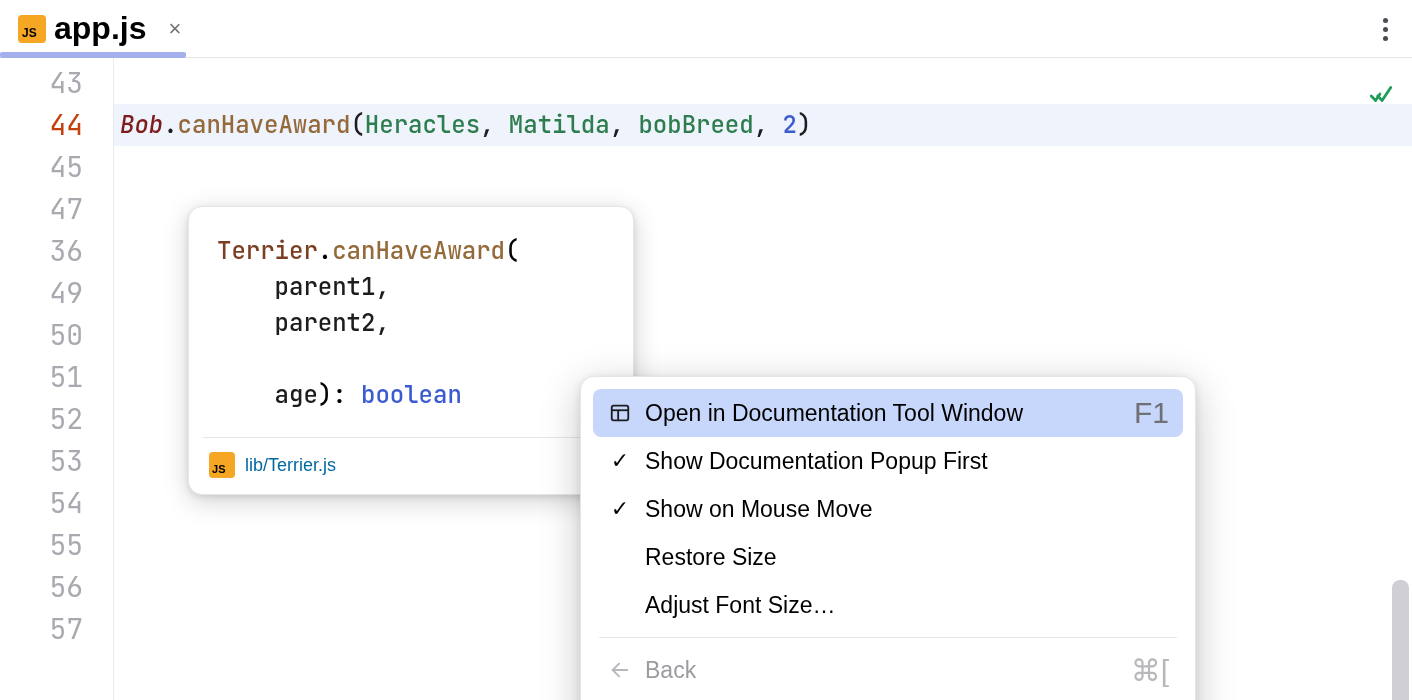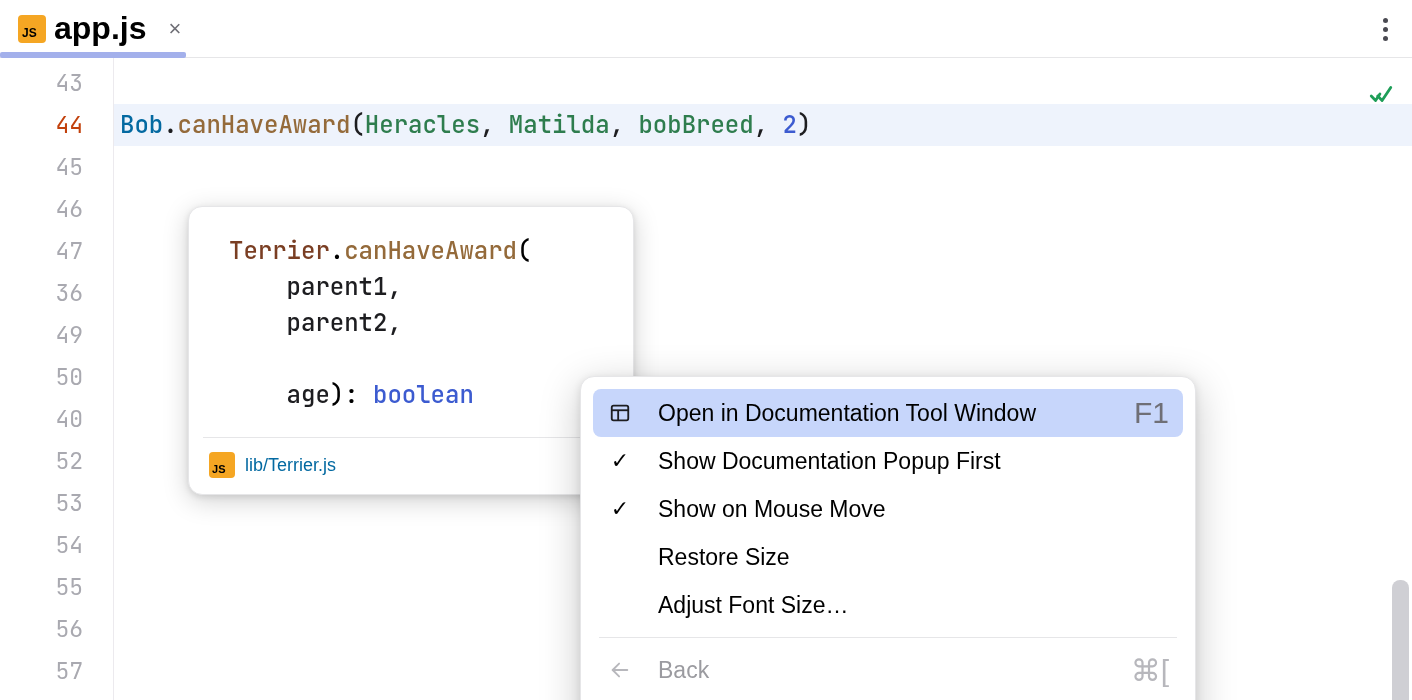--- a/index.html
+++ b/index.html
@@ -68,39 +68,39 @@
     border-right: 1px solid #eceaee;
     background: #fff;
     padding-top: 4px;
   }
   .gutter-num {
     height: 42px;
     line-height: 42px;
     text-align: right;
     padding-right: 30px;
     color: #a9a9b0;
-    font-size: 23px;
+    font-size: 28px;
   }
   .gutter-num.on-active { color: #c2410c; padding-left: 12px; }
 
   .code-area {
     flex: 1;
     position: relative;
     padding-top: 4px;
   }
   .code-line {
     height: 42px; line-height: 42px;
     font-size: 24px;
     font-weight: 500;
     padding-left: 6px;
     white-space: pre;
   }
   .code-line.active { background: #eef3fc; }
 
-  .tok-var  { color:#0369a1; }
+  .tok-var  { color:#7f1d1d;font-style:italic; }
   .tok-method{ color:#946a3a; }
   .tok-ref  { color:#2e7d4e; }
   .tok-plain{ color:#1d1d20; }
   .tok-num  { color:#3c5bd0; }
 
   
   .checkmark {
     position: absolute;
     top: 24px; right: 18px;
     color:#1e9e58;
@@ -126,21 +126,20 @@
     border: 1px solid #e6e6e8;
     box-shadow: 0 6px 26px rgba(0,0,0,0.18), 0 2px 6px rgba(0,0,0,0.10);
     overflow: hidden;
   }
   .qd-body {
     padding: 26px 12px 24px 28px;
     font-size: 24px;
     line-height: 36px;
     font-weight: 500;
     white-space: pre;
-    margin-left: 12px;
   }
   .qd-class { color:#7a3e23; }
   .qd-method{ color:#946a3a; }
   .qd-param { color:#1d1d20; }
   .qd-ret   { color:#3c5bd0; }
 
   .qd-sep {
     height: 1px;
     background: #e6e6e8;
     margin: 0 14px;
@@ -165,21 +164,21 @@
     box-shadow: 0 10px 40px rgba(0,0,0,0.22), 0 2px 8px rgba(0,0,0,0.10);
     padding: 12px 12px;
   }
   .ctx-item {
     display: flex;
     align-items: center;
     height: 48px;
     border-radius: 8px;
     padding: 0 14px;
     font-size: 23px;
-    gap: 25px;
+    gap: 12px;
   }
   .ctx-item.selected { background: #c7d6fb; }
   .ctx-item.disabled { color:#9b9ba0; }
   .ctx-icon-slot { width: 26px; display:flex; justify-content:center; align-items:center;}
   .ctx-label { flex: 1; color: inherit; }
   .ctx-shortcut { color:#6f6f76; font-size: 30px;}
   .ctx-item.disabled .ctx-shortcut { color:#b7b7bc; }
   .ctx-sep {
     height: 1px;
     background: #e6e6e8;
@@ -203,26 +202,25 @@
       <span></span>
       <span></span>
   </div>
 </div>
 
 <div class="editor">
   <div class="gutter mono" id="gutter">
       <div class="gutter-num mono">43</div>
       <div class="gutter-num mono on-active">44</div>
       <div class="gutter-num mono">45</div>
-      <div class="gutter-num mono">46</div>
       <div class="gutter-num mono">47</div>
       <div class="gutter-num mono">36</div>
       <div class="gutter-num mono">49</div>
       <div class="gutter-num mono">50</div>
-      <div class="gutter-num mono">40</div>
+      <div class="gutter-num mono">51</div>
       <div class="gutter-num mono">52</div>
       <div class="gutter-num mono">53</div>
       <div class="gutter-num mono">54</div>
       <div class="gutter-num mono">55</div>
       <div class="gutter-num mono">56</div>
       <div class="gutter-num mono">57</div>
     </div>
 
   <div class="code-area">
     <div class="code-line mono"></div>

